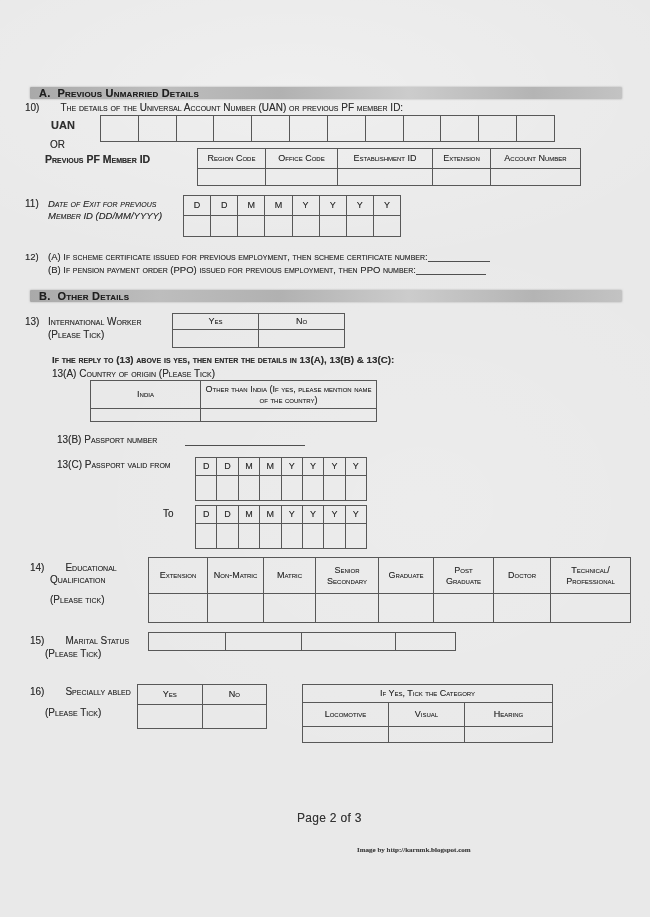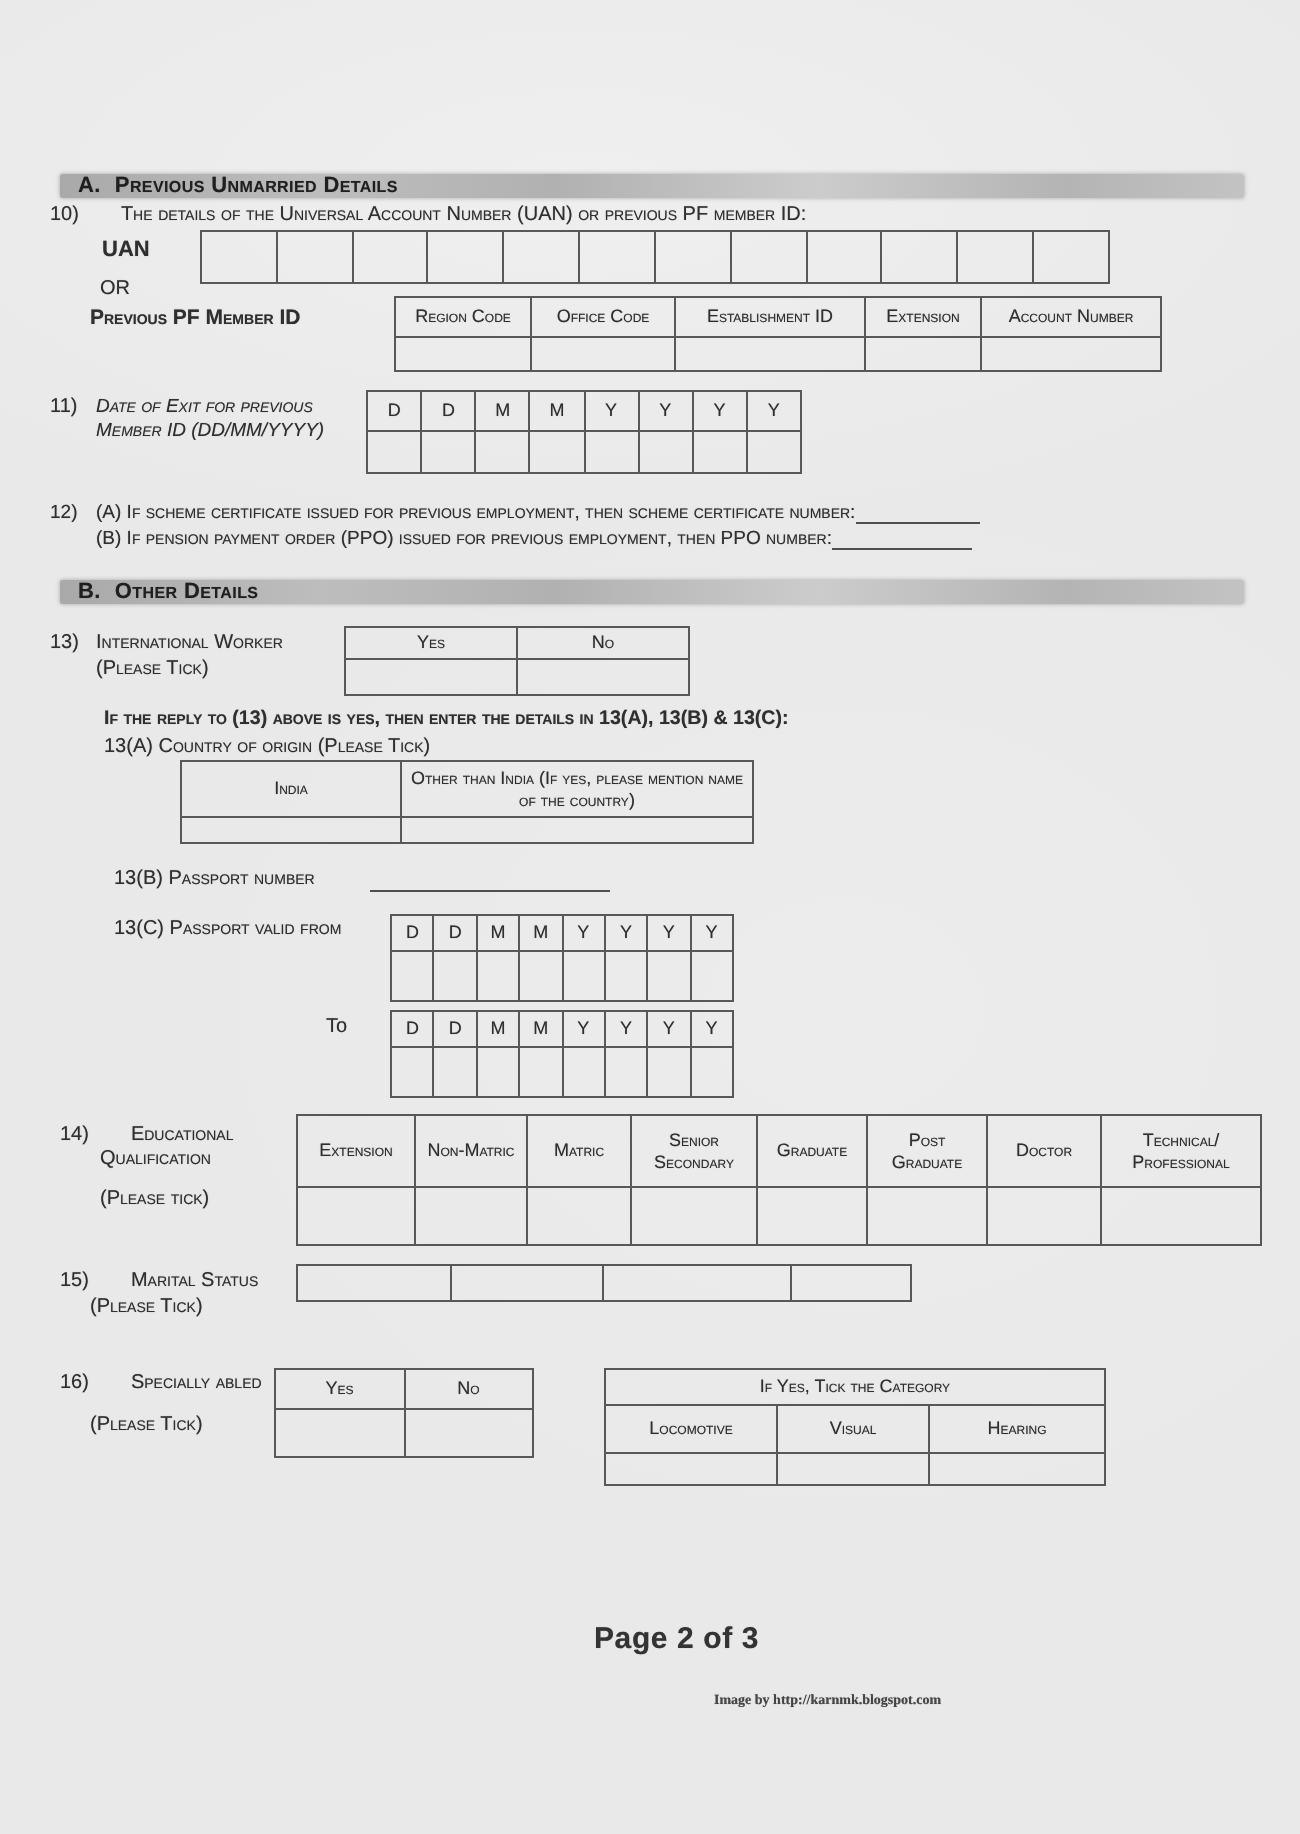--- a/index.html
+++ b/index.html
@@ -35,21 +35,21 @@
   }
   .secbar .let{margin-right:7px}
   table.frm{border-collapse:collapse;table-layout:fixed}
   table.frm td{
     border:1px solid #585858;padding:0 3px;
     font-size:9px;text-align:center;vertical-align:middle;
     overflow:hidden;line-height:1.15;
   }
   td.topleft{text-align:left;vertical-align:top;padding:2px 4px}
   .blank{display:inline-block;border-bottom:1px solid #4f4f4f;height:10px;vertical-align:bottom}
-  .footer-page{font-size:15px;font-weight:700;color:#333;letter-spacing:.3px}
+  .footer-page{font-size:12px;font-weight:400;color:#333;letter-spacing:.3px}
   .footer-credit{font-size:7px;font-weight:700;color:#454545;font-family:"Liberation Serif",serif}
 </style>
 </head>
 <body>
 
 <div class="page ink">
 
   <div class="abs secbar sc" style="left:30px;top:87px;width:592px">
     <span class="let">A.</span><span>Previous Unmarried Details</span>
   </div>

